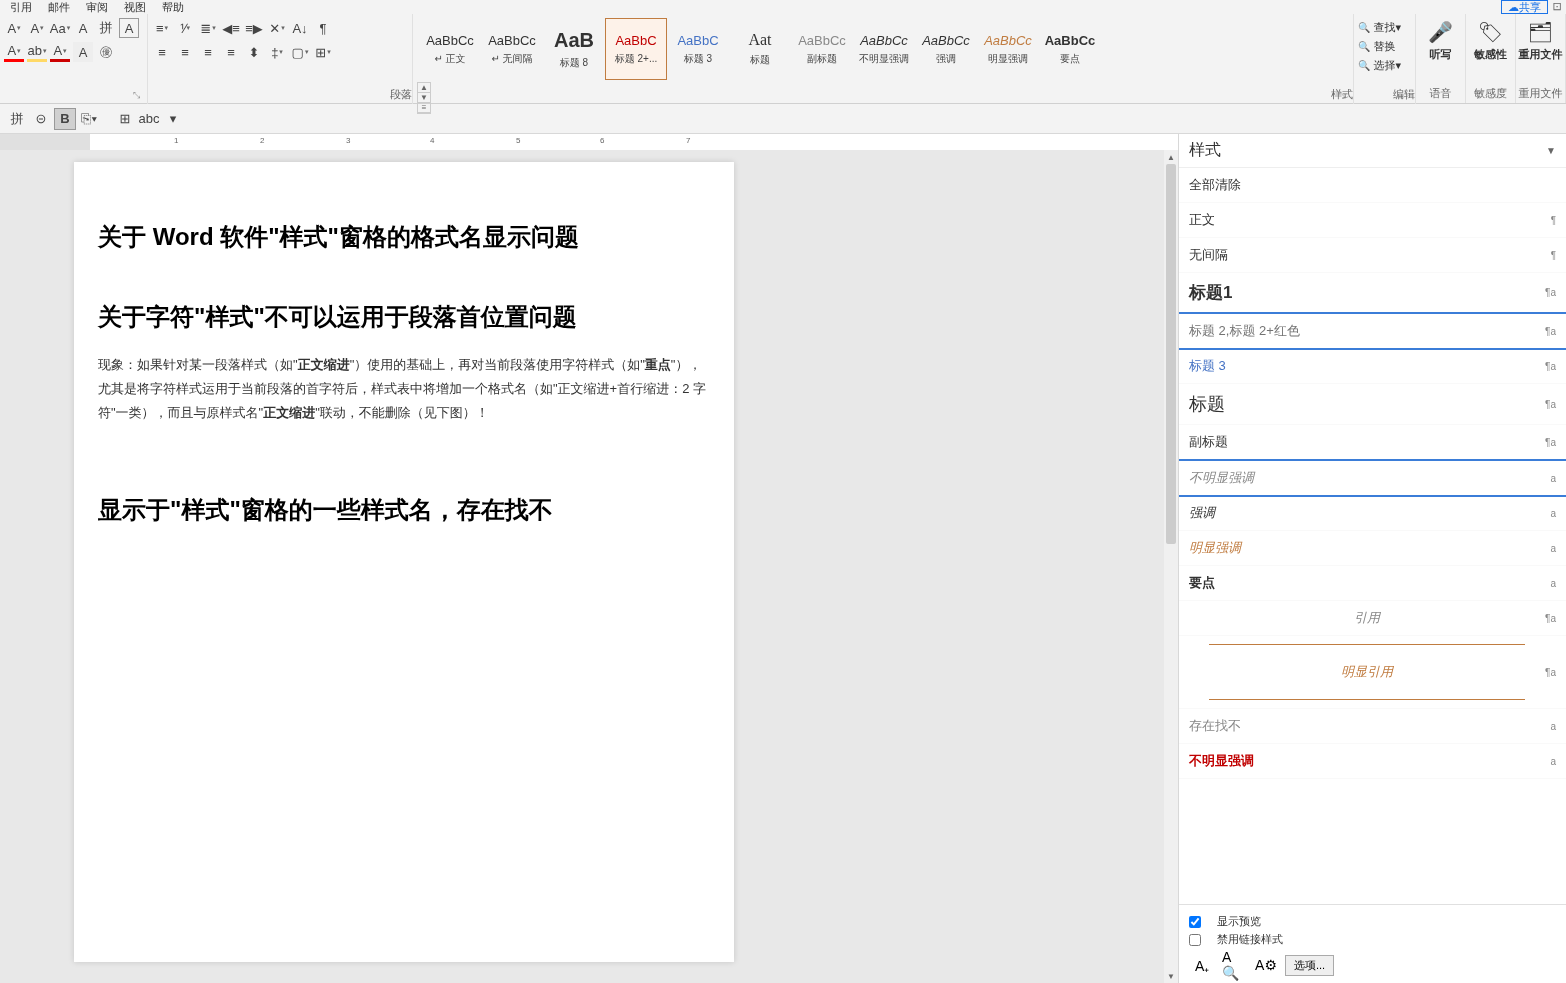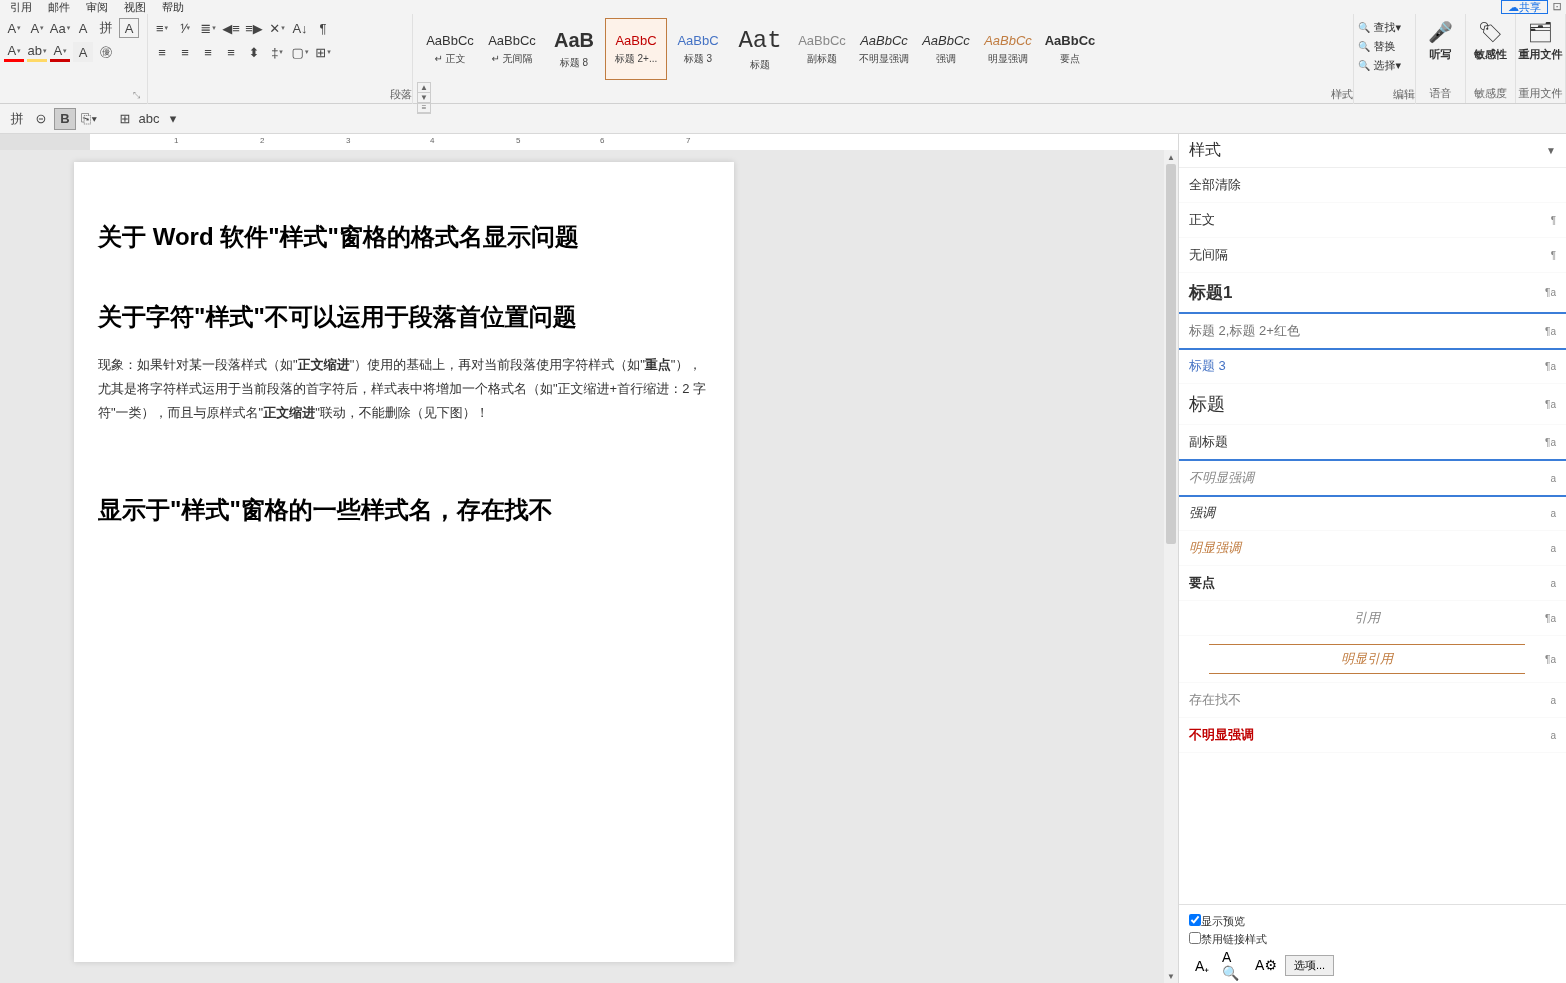--- a/index.html
+++ b/index.html
@@ -95,26 +95,26 @@
     .style-row .para-mark { color: #888; font-size: 10px; }
     .style-row.h1 span:first-child { font-weight: bold; font-size: 17px; }
     .style-row.h2-red span:first-child { color: #737373; }
     .style-row.h3 span:first-child { color: #4472c4; }
     .style-row.title span:first-child { font-size: 18px; }
     .style-row.subtle span:first-child { font-style: italic; color: #888; }
     .style-row.emph span:first-child { font-style: italic; }
     .style-row.intense span:first-child { font-style: italic; color: #c07c40; }
     .style-row.bold-s span:first-child { font-weight: bold; }
     .style-row.quote span:first-child { font-style: italic; color: #888; text-align: center; display: block; width: 100%; }
-    .style-row.iquote span:first-child { font-style: italic; color: #c07c40; text-align: center; display: block; width: 100%; border-top: 1px solid #c07c40; border-bottom: 1px solid #c07c40; padding: 5px 0; margin-left: 20px; margin-right: 20px; }
+    .style-row.iquote span:first-child { font-style: italic; color: #c07c40; text-align: center; display: block; width: 100%; border-top: 1px solid #c07c40; border-bottom: 1px solid #c07c40; padding: 18px 0; margin-left: 20px; margin-right: 20px; }
     .style-row.ired span:first-child { color: #c00000; font-weight: bold; }
     .style-row.subtle-ref span:first-child { color: #888; }
     
     .pane-footer { border-top: 1px solid #e0e0e0; padding: 6px 10px; }
-    .pane-check { font-size: 11px; color: #333; display: flex; align-items: flex-start; gap: 0; margin: 3px 0; }
+    .pane-check { font-size: 11px; color: #333; display: flex; align-items: center; gap: 16px; margin: 3px 0; }
     .pane-check input { width: 12px; height: 12px; }
     .pane-buttons { display: flex; gap: 6px; margin-top: 6px; align-items: center; }
     .pane-icon-btn { width: 26px; height: 24px; border: 1px solid transparent; display: inline-flex; align-items: center; justify-content: center; font-size: 14px; cursor: pointer; }
     .pane-opt-btn { border: 1px solid #aaa; padding: 2px 8px; font-size: 11px; }
   </style>
 </head>
 <body>
 
 <div class="menubar">
   <span>引用</span>
@@ -190,21 +190,21 @@
         </div>
         <div class="style-item selected">
           <div class="style-preview" style="color: rgb(192, 0, 0);">AaBbC</div>
           <div class="style-name">标题 2+...</div>
         </div>
         <div class="style-item">
           <div class="style-preview" style="color: rgb(68, 114, 196);">AaBbC</div>
           <div class="style-name">标题 3</div>
         </div>
         <div class="style-item">
-          <div class="style-preview" style="font-size: 24px; font-family: Liberation Mono, monospace;">Aat</div>
+          <div class="style-preview" style="font-size: 16px; font-family: Liberation Serif, serif;">Aat</div>
           <div class="style-name">标题</div>
         </div>
         <div class="style-item">
           <div class="style-preview" style="color: rgb(136, 136, 136);">AaBbCc</div>
           <div class="style-name">副标题</div>
         </div>
         <div class="style-item">
           <div class="style-preview" style="font-style: italic;">AaBbCc</div>
           <div class="style-name">不明显强调</div>
         </div>

